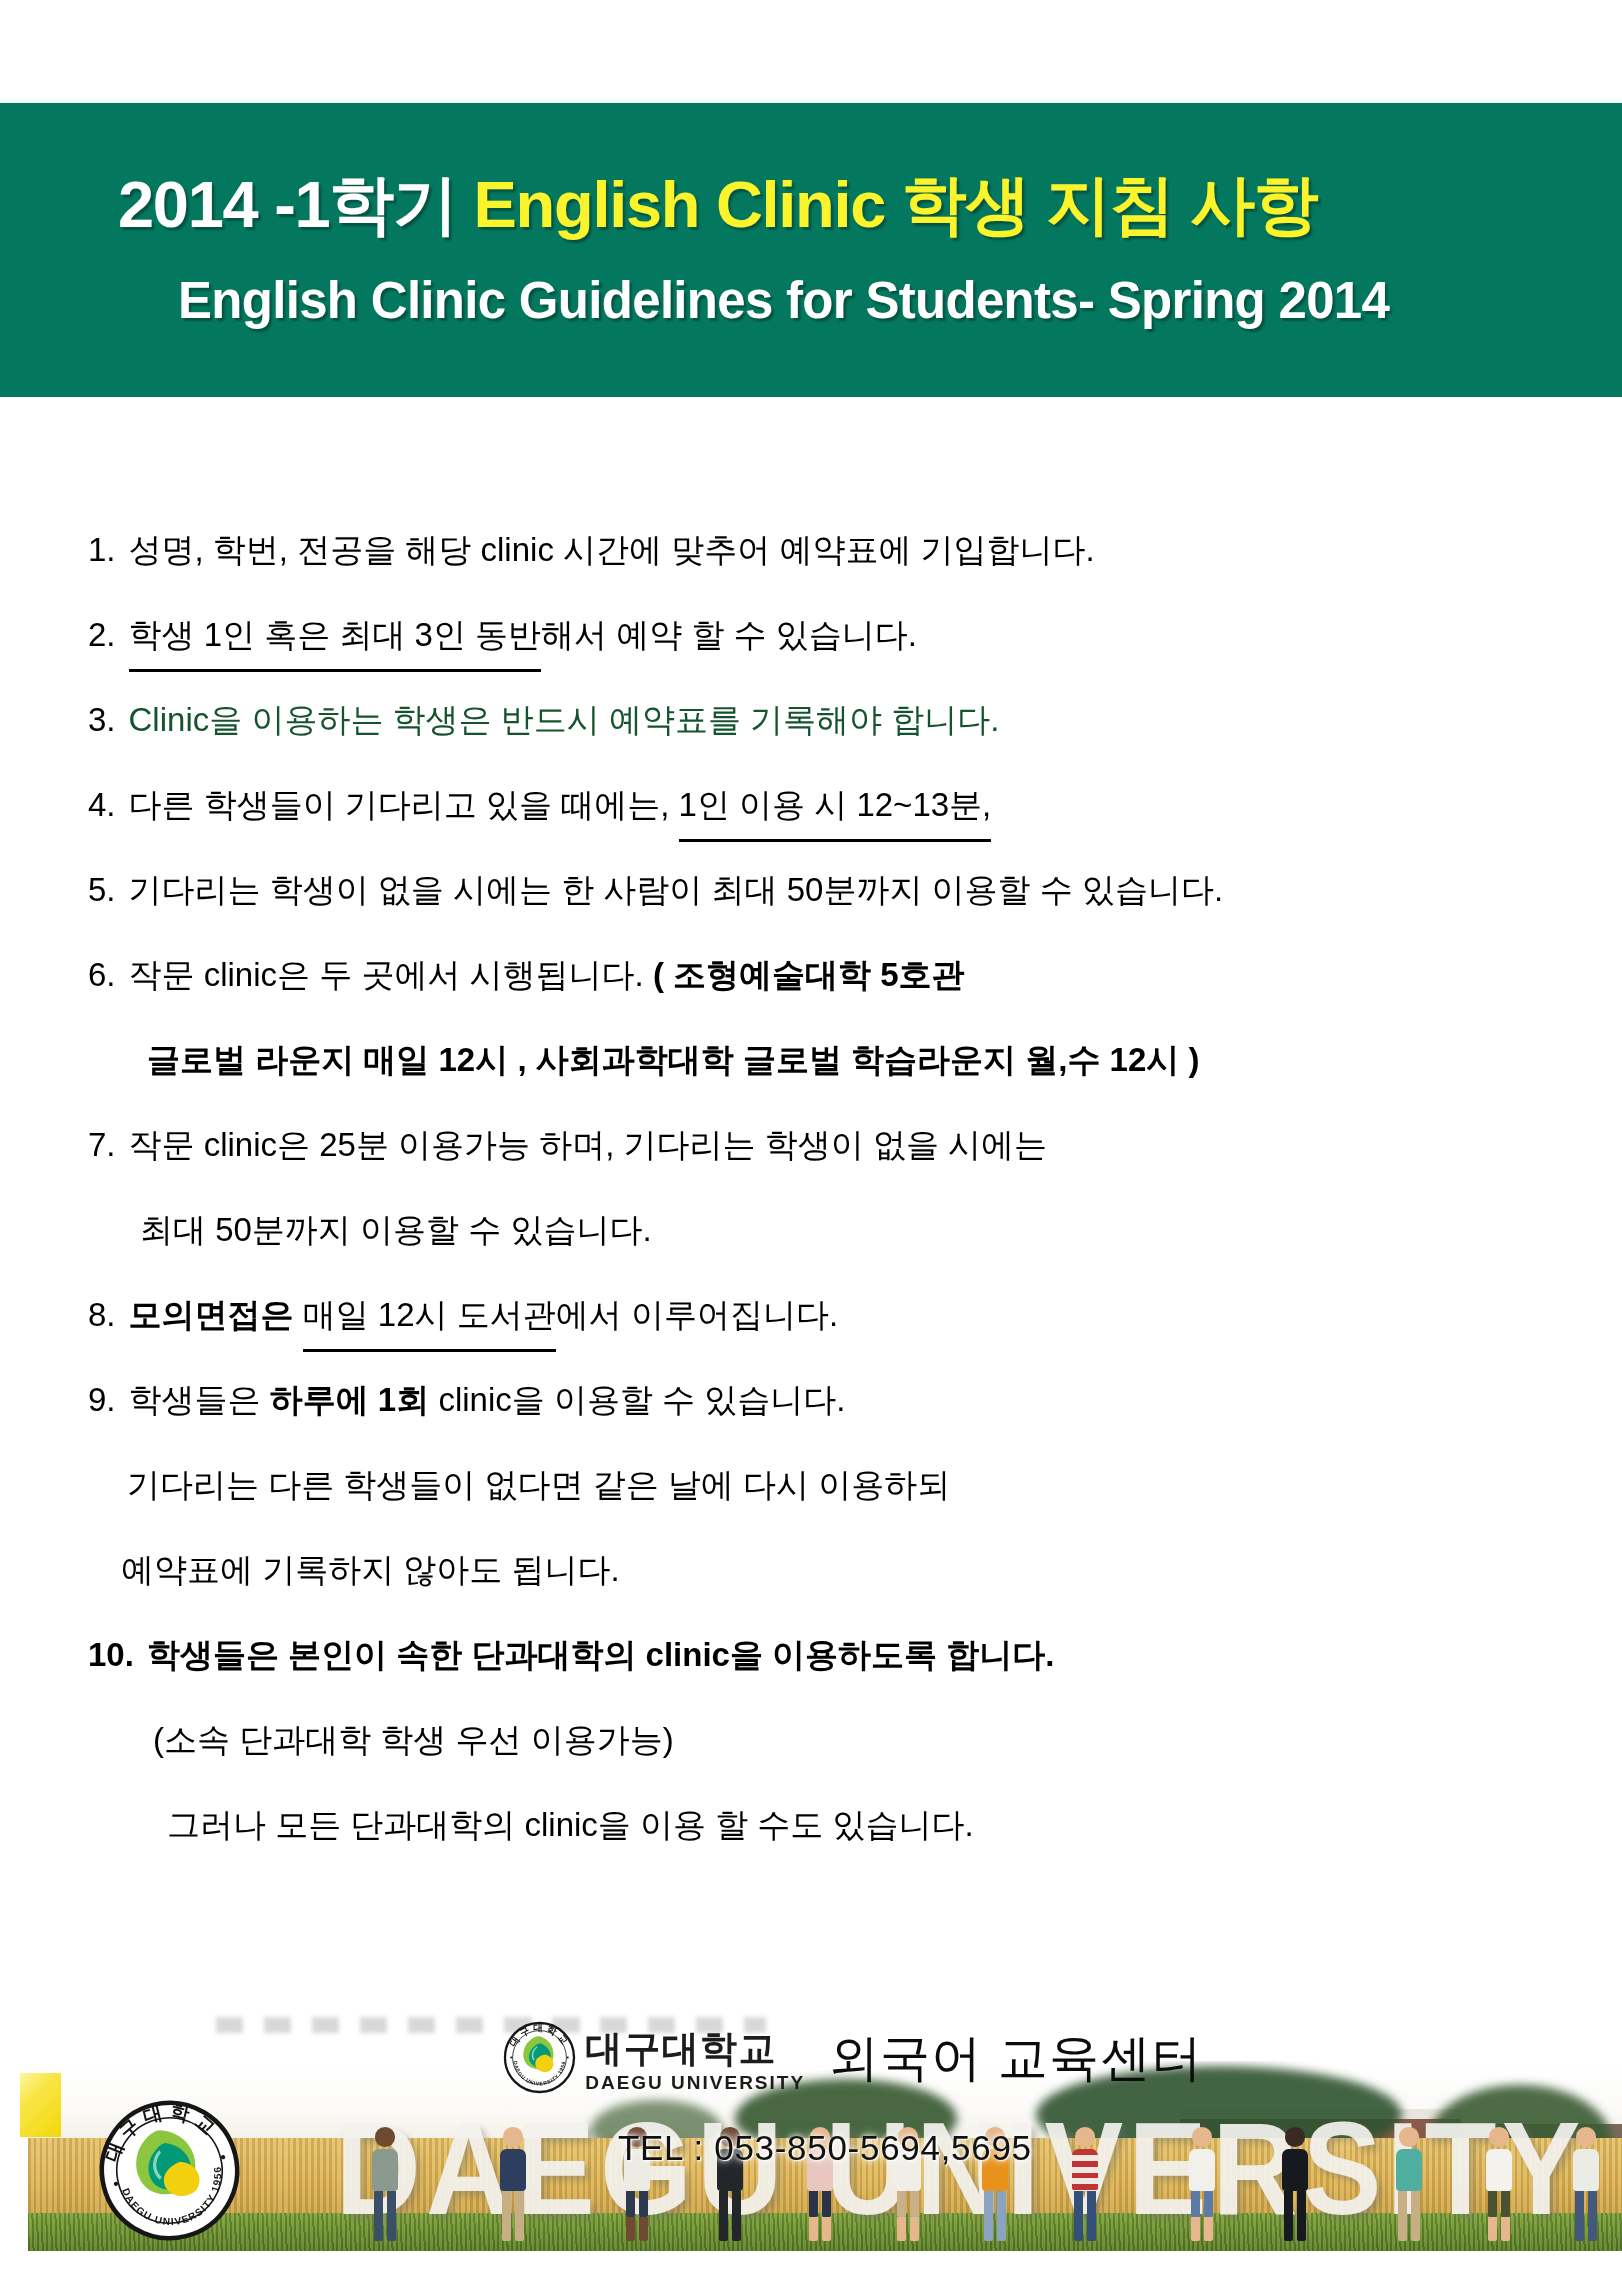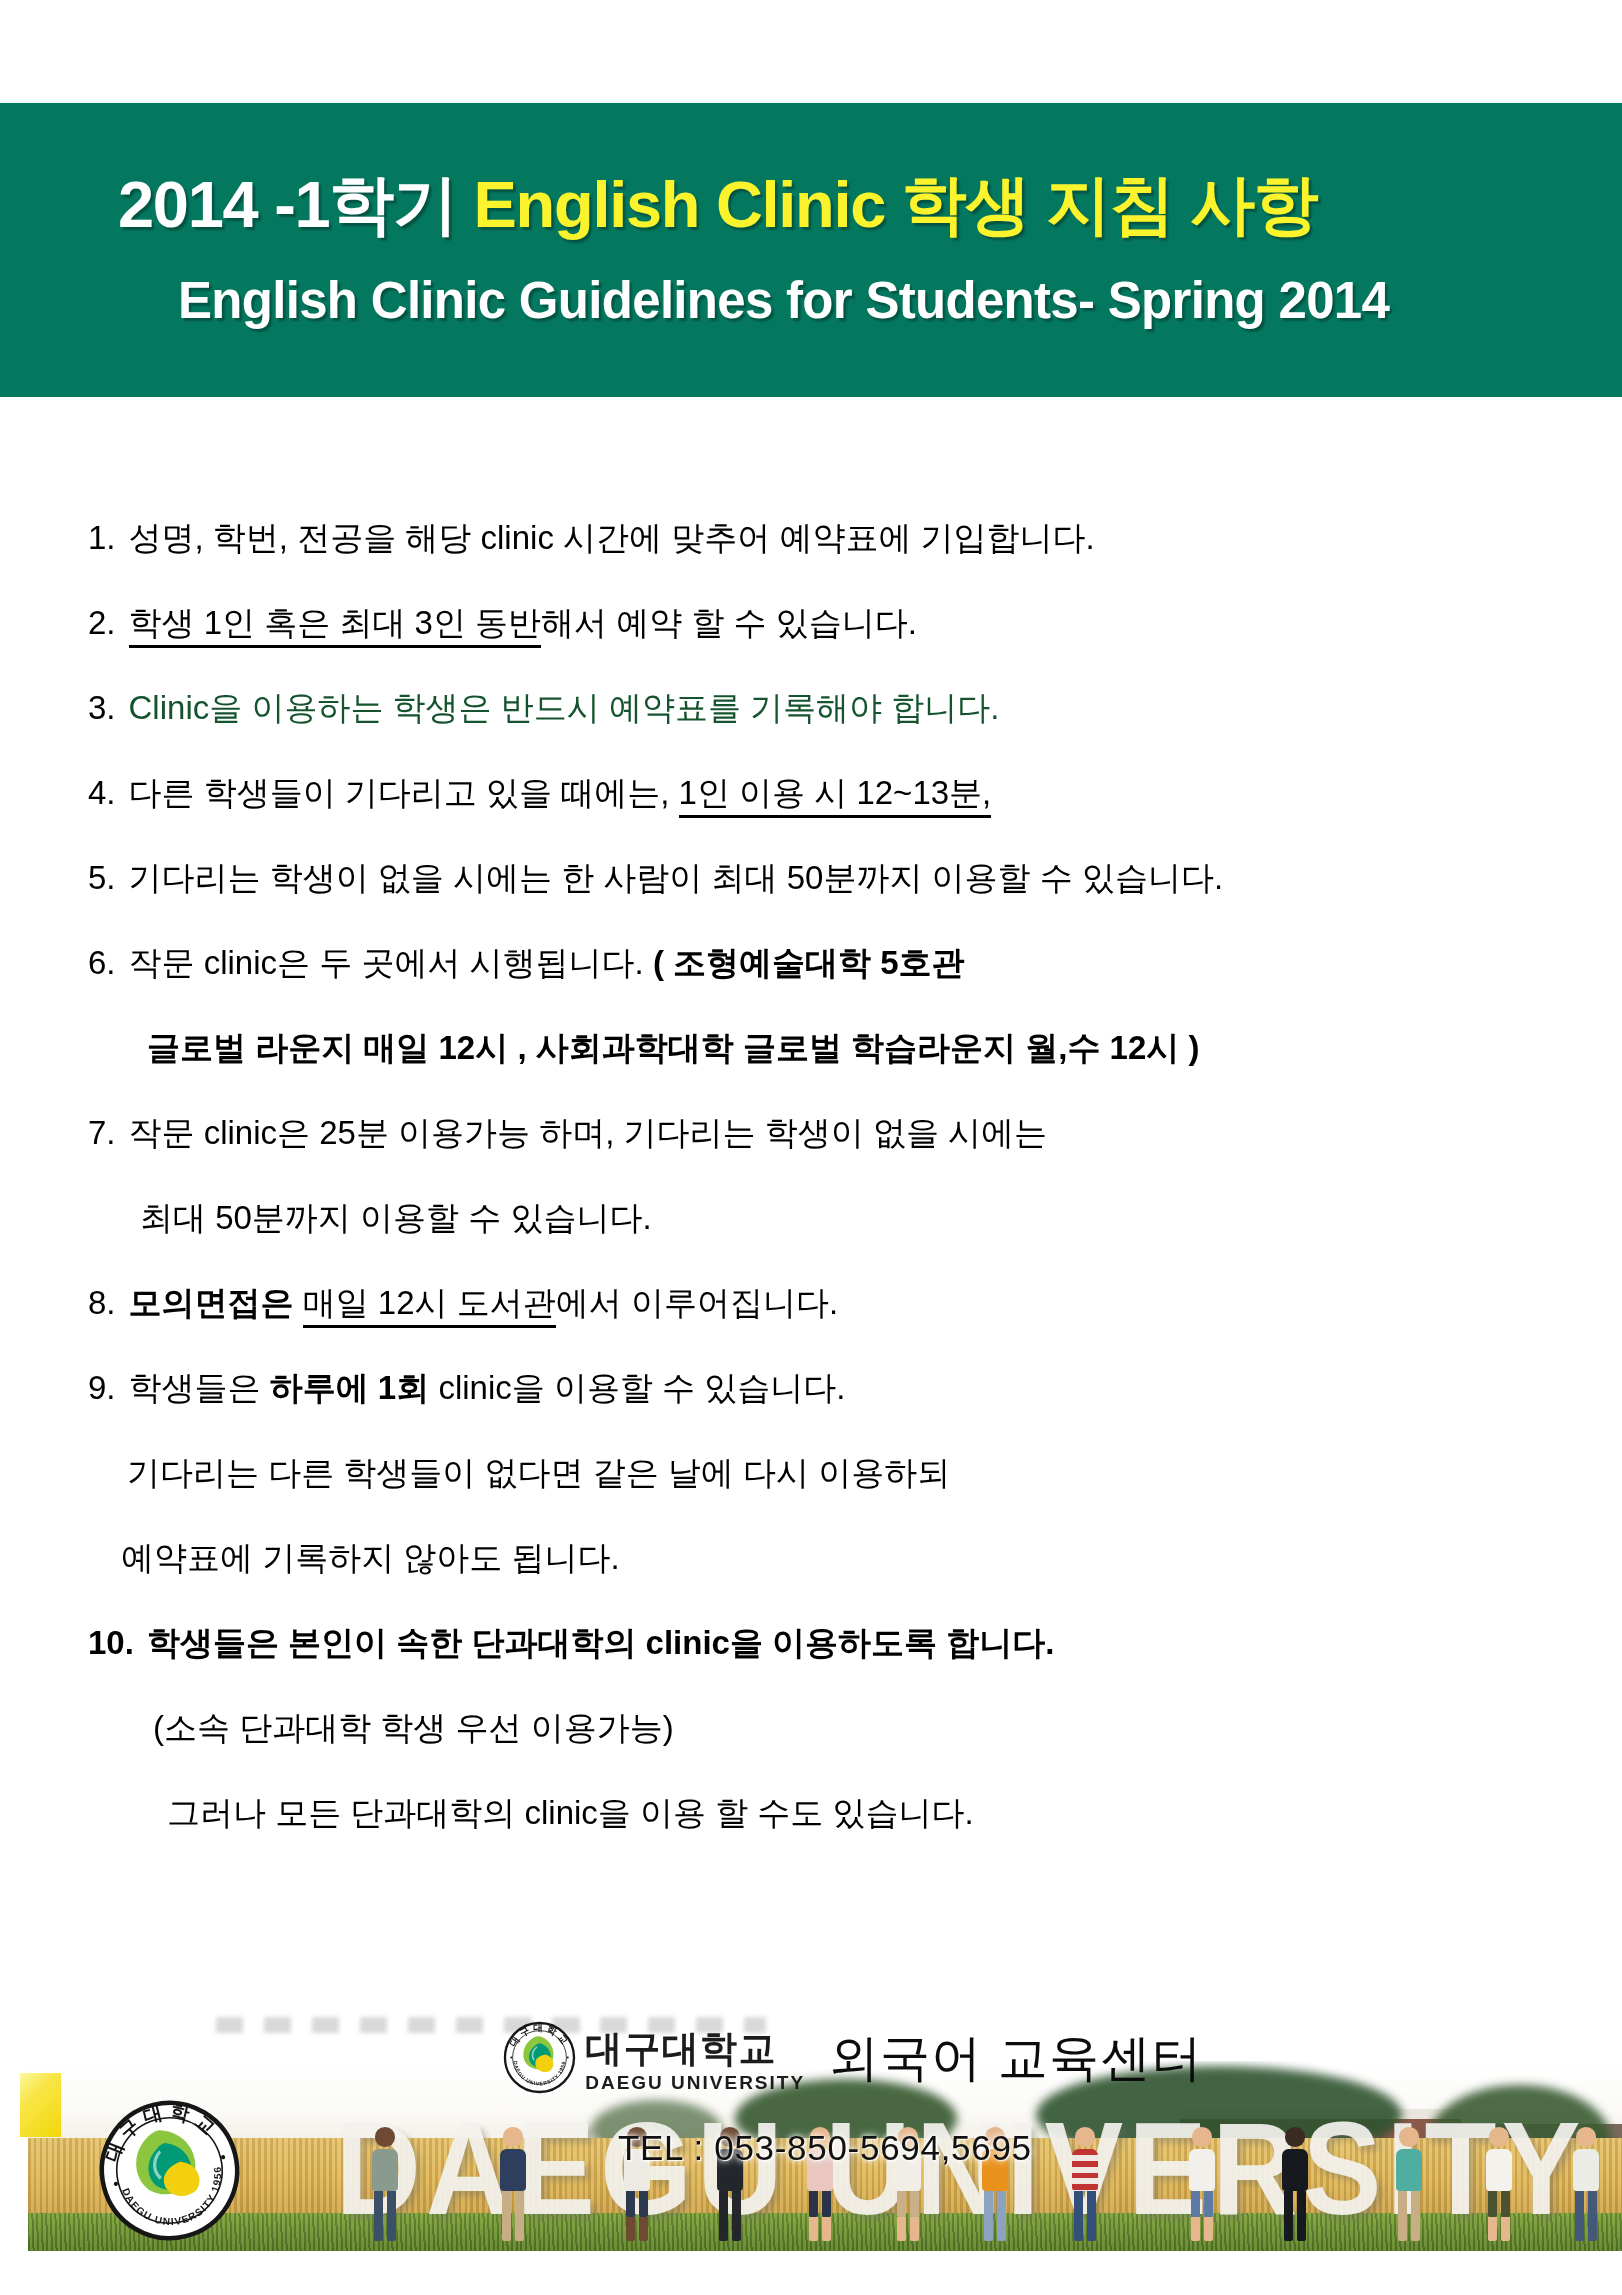--- a/index.html
+++ b/index.html
@@ -13,26 +13,26 @@
   .banner-glow{position:absolute;left:0;top:96px;width:1623px;height:7.9px;
     background:linear-gradient(#ffffff,#eef9fb);}
   .title1{position:absolute;left:118px;top:58px;font-size:65px;font-weight:bold;
     letter-spacing:-1.3px;white-space:nowrap;text-shadow:2.6px 3.3px 2px rgba(0,0,0,.30);}
   .title1 .t-white{color:#ffffff;}
   .title1 .t-yellow{color:#FBF42C;}
   .title2{position:absolute;left:178px;top:168px;font-size:51px;font-weight:bold;
     letter-spacing:-0.7px;color:#ffffff;white-space:nowrap;text-shadow:2.6px 3.3px 2px rgba(0,0,0,.30);}
 
   
-  .guidelines{position:absolute;left:88px;top:518px;width:1525px;}
+  .guidelines{position:absolute;left:88px;top:530px;width:1525px;}
   .gl-line{font-size:33px;line-height:39px;margin-bottom:46px;white-space:nowrap;}
   .gl-num{display:inline-block;margin-right:13px;}
   .run-b{font-weight:bold;}
   .run-r{color:#14532d;text-align:center;}
-  .run-u{border-bottom:3.3px solid #000;padding-bottom:4px;}
+  .run-u{border-bottom:3.3px solid #000;padding-bottom:16px;}
 
   
   .photo{position:absolute;left:27.5px;top:2061px;width:1595px;height:190px;overflow:hidden;background:#fff;}
   .sky{position:absolute;left:0;top:0;width:100%;height:92px;
     background:linear-gradient(#ffffff 0%,#fbfaf7 55%,#efece0 100%);}
   .tree{position:absolute;border-radius:50%;filter:blur(4.6px);opacity:.9;}
   .tree.t1{left:707px;top:18.3px;width:222px;height:79px;background:#35582f;}
   .tree.t2{left:1008px;top:5.2px;width:366px;height:98px;background:#2f5430;}
   .tree.t3{left:1400px;top:23.6px;width:183px;height:111px;background:#3a5c33;}
   .tree.t4{left:563px;top:39px;width:131px;height:59px;background:#48663c;opacity:.7;}

